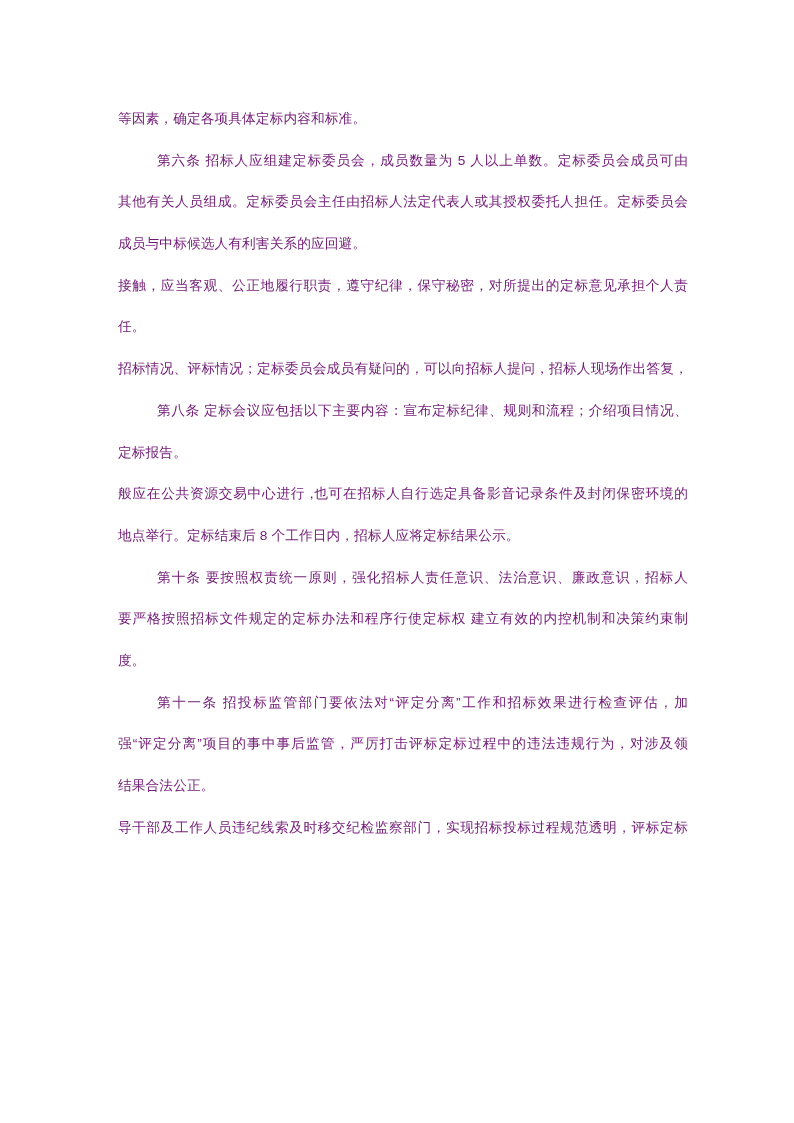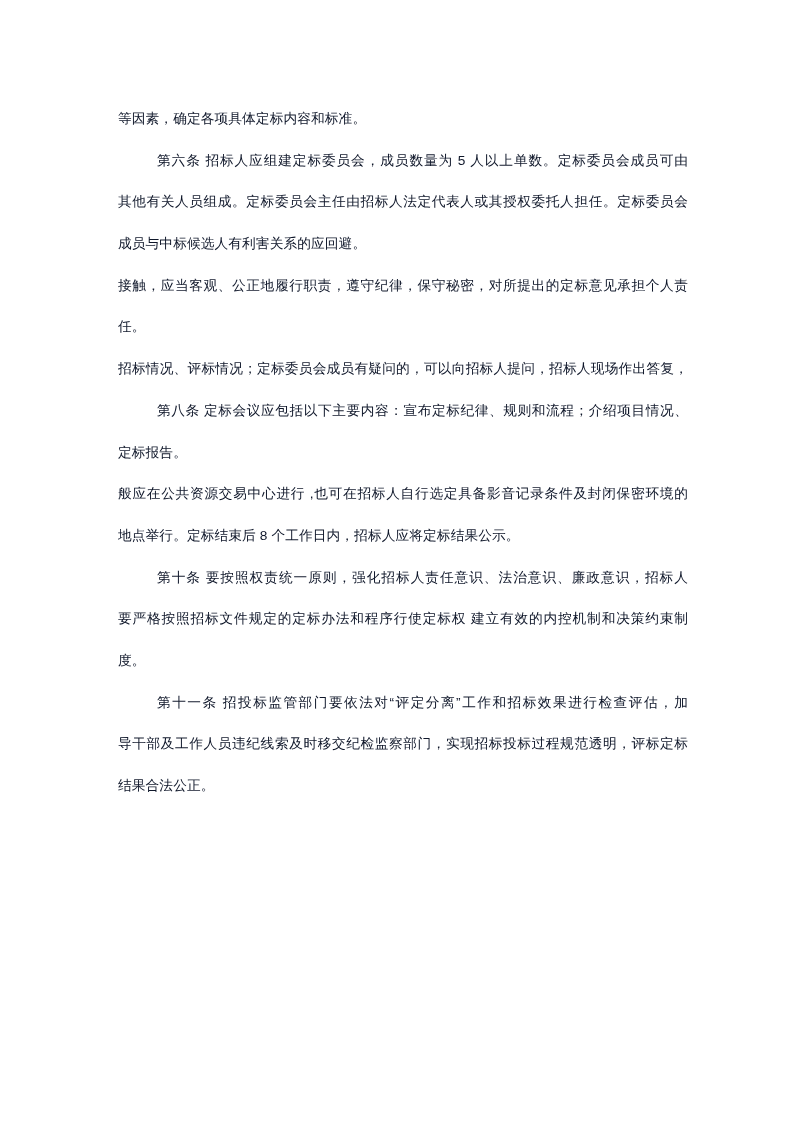--- a/index.html
+++ b/index.html
@@ -13,21 +13,21 @@
     height: 1123px;
     background: #ffffff;
     overflow: hidden;
     font-family: "Liberation Sans", "DejaVu Sans", sans-serif;
   }
   .content {
     position: absolute;
     left: 118px;
     top: 98px;
     width: 570px;
-    color: #0f172a;
+    color: #701a75;
     font-size: 13.7px;
     letter-spacing: 0.1px;
   }
   .para {
     margin: 0;
     padding: 0;
   }
   .line {
     height: 41.7px;
     line-height: 41.7px;
@@ -78,18 +78,19 @@
     </div>
 
     <div class="para">
       <div class="line fill indent">第十条 要按照权责统一原则，强化招标人责任意识、法治意识、廉政意识，招标人</div>
       <div class="line fill">要严格按照招标文件规定的定标办法和程序行使定标权 建立有效的内控机制和决策约束制</div>
       <div class="line">度。</div>
     </div>
 
     <div class="para">
       <div class="line fill indent">第十一条 招投标监管部门要依法对“评定分离”工作和招标效果进行检查评估，加</div>
+      <div class="line fill">强“评定分离”项目的事中事后监管，严厉打击评标定标过程中的违法违规行为，对涉及领</div>
+      <div class="line">结果合法公正。</div>
       <div class="line fill">导干部及工作人员违纪线索及时移交纪检监察部门，实现招标投标过程规范透明，评标定标</div>
-      <div class="line">结果合法公正。</div>
     </div>
 
   </div>
 </div>
 
 </body></html>

